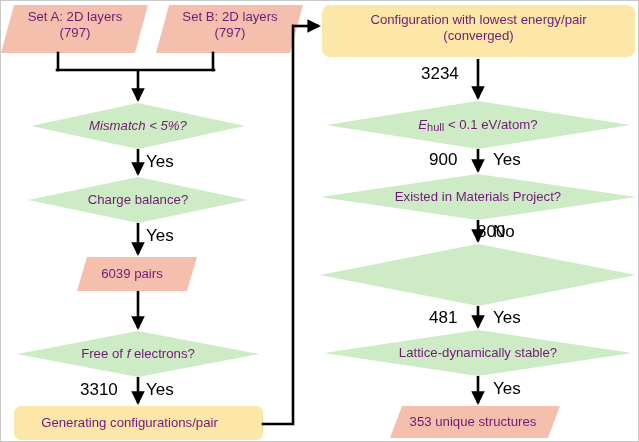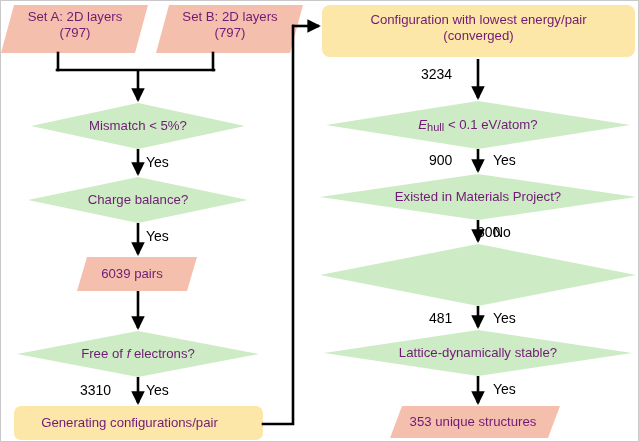--- a/index.html
+++ b/index.html
@@ -31,21 +31,21 @@
     font-family: "Liberation Sans", sans-serif;
     font-size: 13.2px;
     line-height: 15.5px;
     color: #701a75;
     pointer-events: none;
     white-space: nowrap;
   }
   .edge-label {
     position: absolute;
     font-family: "Liberation Sans", sans-serif;
-    font-size: 14px;
+    font-size: 17px;
     line-height: 14px;
     color: #000000;
     white-space: nowrap;
     text-align: right;
   }
   .it { font-style: italic; }
   .sub { font-size: 11px; vertical-align: -0.22em; }
 </style>
 </head>
 <body>
@@ -112,21 +112,21 @@
   <div class="node-text" style="left:0px; top:8px; width:148px;">
     <div>Set A: 2D layers</div>
     <div>(797)</div>
   </div>
 
   <div class="node-text" style="left:155px; top:8px; width:148px;">
     <div>Set B: 2D layers</div>
     <div>(797)</div>
   </div>
 
-  <div class="node-text" style="left:37px; top:117px; width:200px;">Mismatch &lt; 5%?</div>
+  <div class="node-text" style="left:37px; top:117px; width:200px;font-style:italic;">Mismatch &lt; 5%?</div>
 
   <div class="node-text" style="left:37px; top:191px; width:200px;">Charge balance?</div>
 
   <div class="node-text" style="left:76px; top:265px; width:110px;">6039 pairs</div>
 
   <div class="node-text" style="left:37px; top:345px; width:200px;">
     <span>Free of </span><span class="it">f</span><span> electrons?</span>
   </div>
 
   <div class="node-text" style="left:4px; top:414px; width:249px;">Generating configurations/pair</div>

